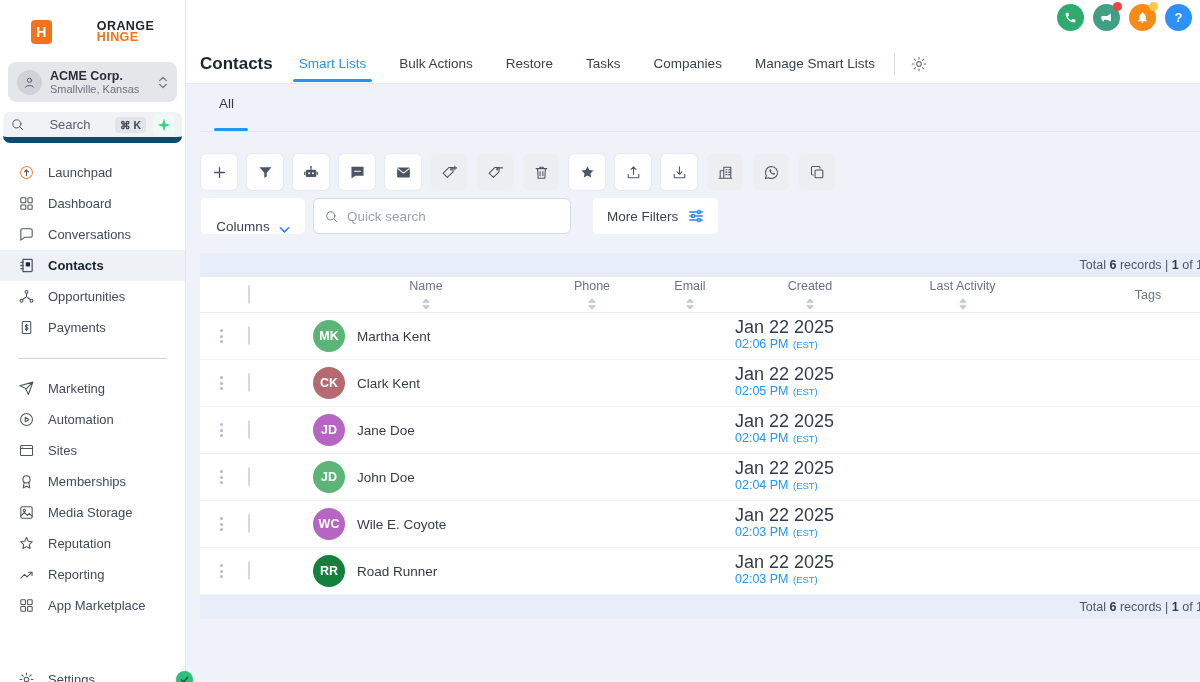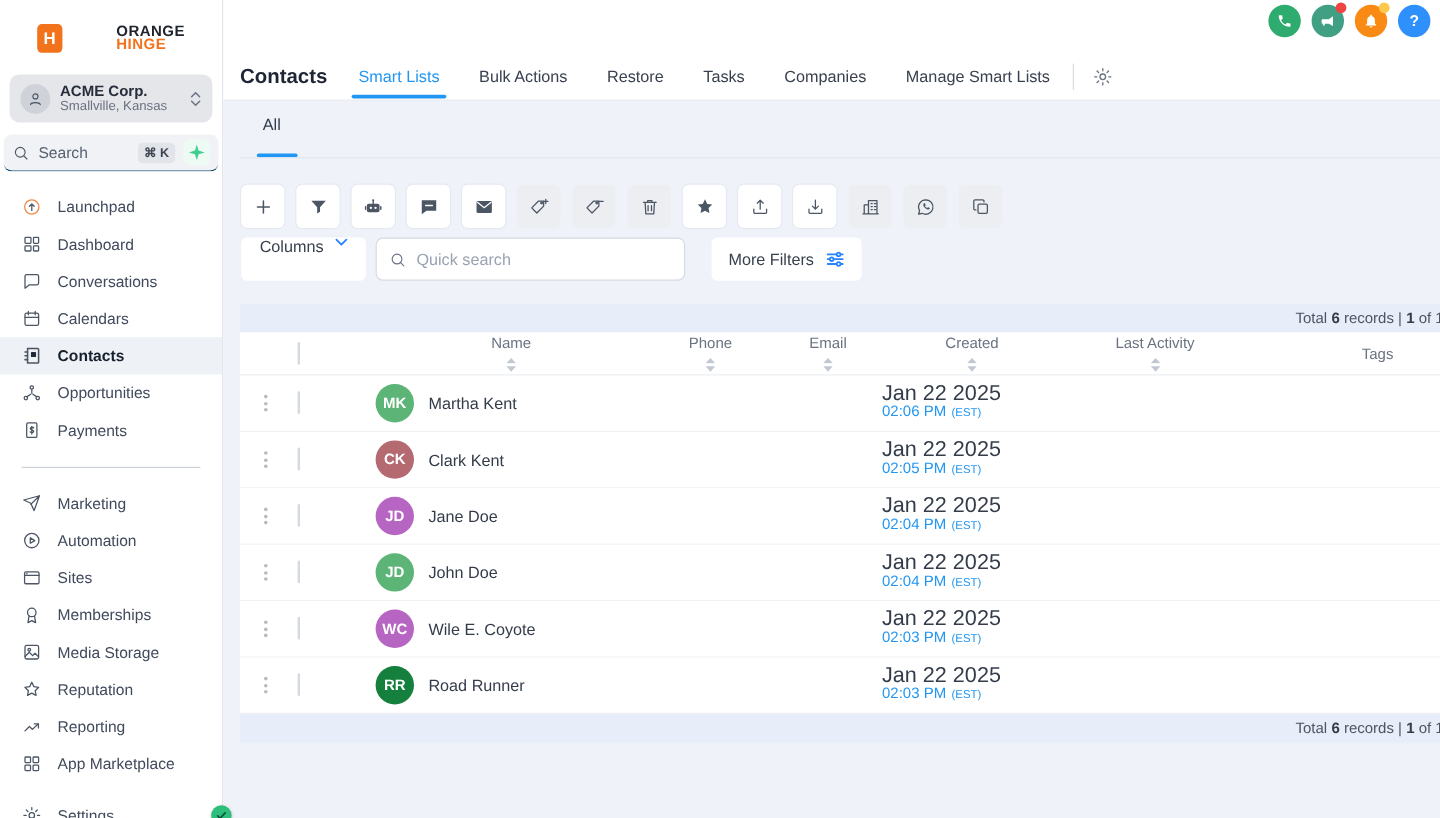--- a/index.html
+++ b/index.html
@@ -20,21 +20,21 @@
   .account-box { margin:4px 8px 10px; background:#e4e6ea; border-radius:8px; padding:7px 9px;
     display:flex; align-items:center; gap:8px; cursor:pointer; }
   .account-avatar { width:25px; height:25px; border-radius:50%; background:#cfd3d9;
     display:flex; align-items:center; justify-content:center; flex:none; }
   .account-texts { flex:1; min-width:0; }
   .account-name { font-size:12.5px; font-weight:700; color:#272d3a; white-space:nowrap; }
   .account-loc { font-size:11px; color:#6a7280; white-space:nowrap; }
   .account-chevrons { display:flex; flex-direction:column; gap:1px; align-items:center; }
 
   .search-row { margin:0 3px; background:#f1f2f5; border-radius:7px; height:31px;
-    display:flex; align-items:center; gap:7px; padding:0 7px; border-bottom:1px solid #0c4a6e; cursor:text; }
+    display:flex; align-items:center; gap:7px; padding:0 7px; border-bottom:6px solid #0c4a6e; cursor:text;text-align:center; }
   .search-label { flex:1; font-size:13px; color:#566070; }
   .kbd-chip { background:#e1e4e8; border-radius:4px; font-size:10.5px; color:#3c4452;
     padding:2px 5px; font-weight:600; white-space:nowrap; }
   .spark-btn { width:22px; height:22px; display:flex; align-items:center; justify-content:center;
     background:#eefaf4; border-radius:5px; cursor:pointer; }
 
   .nav { margin-top:14px; }
   .nav-item { display:flex; align-items:center; gap:13px; height:31px; padding:0 0 0 18px;
     font-size:13px; color:#414a5c; cursor:pointer; white-space:nowrap; }
   .nav-item svg { flex:none; }
@@ -73,21 +73,21 @@
   .alltab-border { position:absolute; left:0; right:-20px; top:47px; border-top:1px solid #e1e6ee; }
   .content { position:relative; }
 
   .toolbar { display:flex; gap:10px; margin:23px 0 0 1px; }
   .tool-btn { width:36px; height:36px; border-radius:5px; background:#fff; display:flex;
     align-items:center; justify-content:center; cursor:pointer; box-shadow:0 0 0 1px rgba(222,227,235,.6); }
   .tool-btn.muted { background:#eceef2; box-shadow:none; }
 
   .filter-row { display:flex; align-items:center; margin-top:8px; }
   .columns-btn { width:104px; height:36px; background:#fff; border-radius:5px; display:flex;
-    align-items:flex-start; justify-content:center; gap:9px; font-size:13.5px; color:#39414f;
+    align-items:flex-end; justify-content:center; gap:9px; font-size:13.5px; color:#39414f;
     cursor:pointer; margin-left:1px; }
   .quick-search { width:258px; height:36px; background:#fff; border:1px solid #d6dae2;
     border-radius:6px; display:flex; align-items:center; gap:8px; padding:0 10px; margin-left:8px; }
   .quick-search input { border:none; outline:none; flex:1; font-size:13.5px; color:#39414f;
     font-family:"Liberation Sans", sans-serif; background:transparent; }
   .quick-search input::placeholder { color:#9aa3b1; }
   .more-filters { height:36px; background:#fff; border-radius:5px; display:flex; align-items:center;
     gap:10px; padding:0 14px; font-size:13.5px; color:#39414f; cursor:pointer; margin-left:22px; }
 
   .inner-wide { width:1056px; }
@@ -190,27 +190,20 @@
             <rect class="st" x="14" y="14" width="6" height="6" rx="1"></rect>
           </svg>
         <span>Dashboard</span>
       </div>
       <div class="nav-item">
         <svg width="17" height="17" viewBox="0 0 24 24">
             <path class="st" d="M4 6a2 2 0 0 1 2-2h12a2 2 0 0 1 2 2v8a2 2 0 0 1-2 2H9.2L4 20z"></path>
           </svg>
         <span>Conversations</span>
       </div>
-      <div class="nav-item">
-        <svg width="17" height="17" viewBox="0 0 24 24">
-            <rect class="st" x="4" y="5.5" width="16" height="14.5" rx="2"></rect>
-            <path class="st" d="M8 3.5v4M16 3.5v4M4 10.5h16"></path>
-          </svg>
-        <span>Calendars</span>
-      </div>
       <div class="nav-item active">
         <svg width="17" height="17" viewBox="0 0 24 24">
             <path class="st2" stroke="#1f2937" d="M7 3.5h12a1 1 0 0 1 1 1v15a1 1 0 0 1-1 1H7z M7 3.5v17"></path>
             <path class="st2" stroke="#1f2937" d="M4 7.5h3M4 12h3M4 16.5h3"></path>
             <rect x="11" y="7.5" width="6" height="6" rx="1" fill="#1f2937"></rect>
           </svg>
         <span>Contacts</span>
       </div>
       <div class="nav-item">
         <svg width="17" height="17" viewBox="0 0 24 24">

